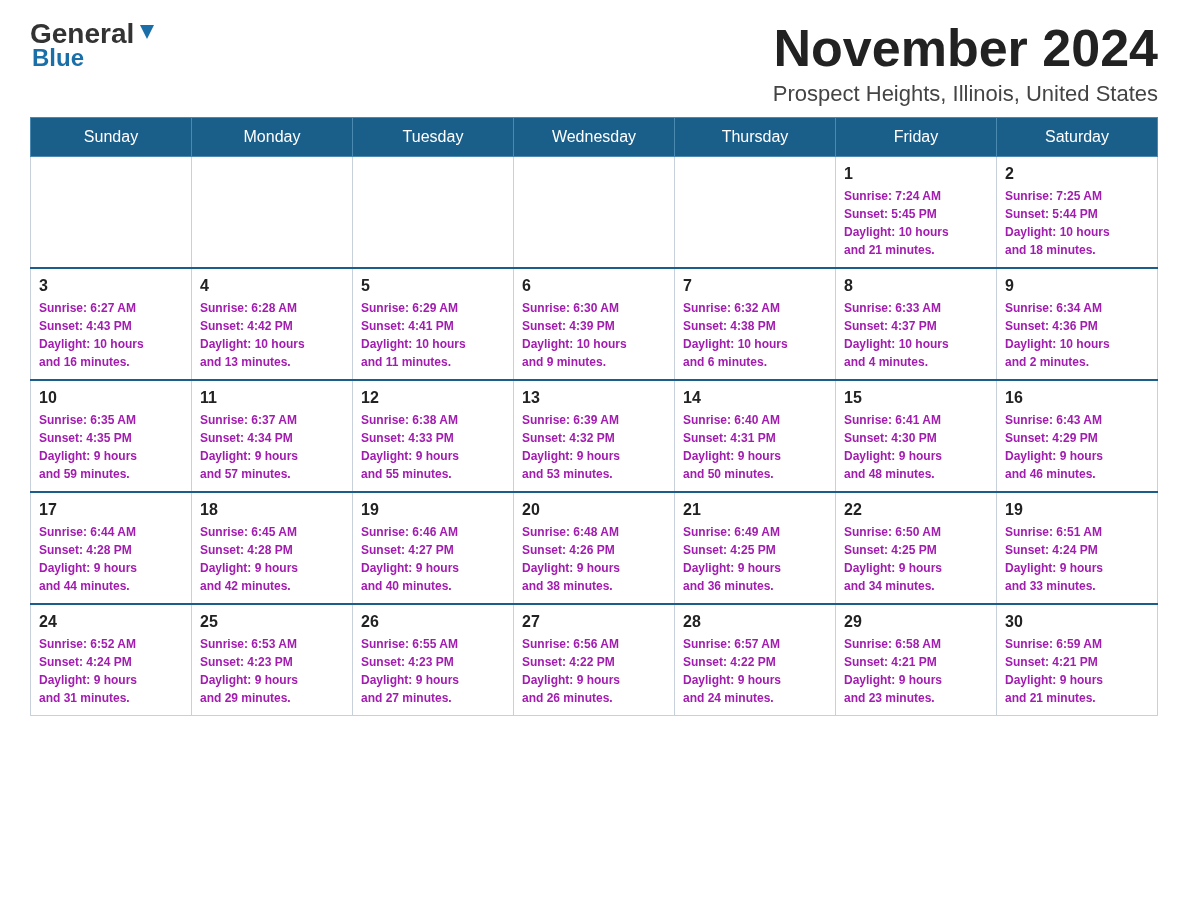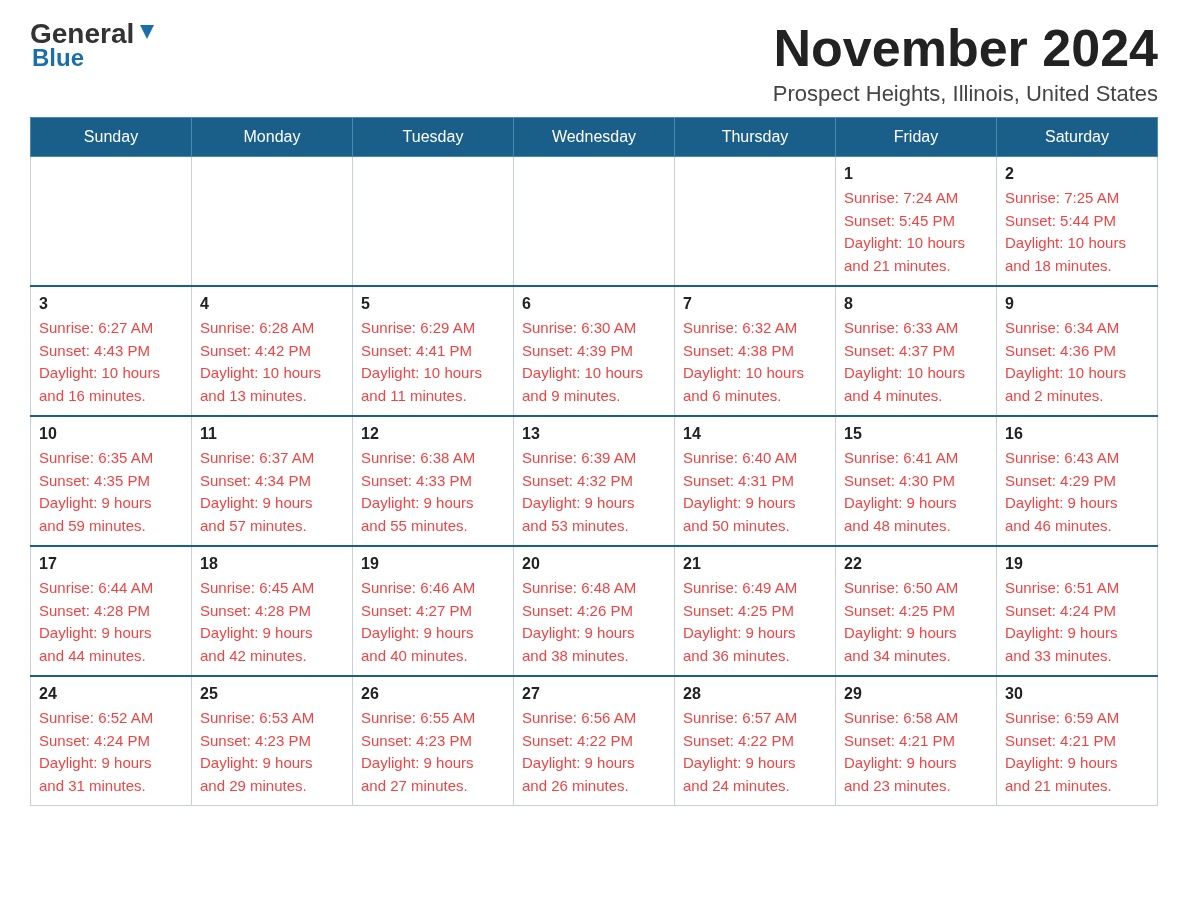--- a/index.html
+++ b/index.html
@@ -74,23 +74,24 @@
       background: #fff;
     }
     .day-num {
       font-size: 16px;
       font-weight: bold;
       color: #222;
       display: block;
       margin-bottom: 4px;
     }
     .day-info {
-      font-size: 15px;
-      color: #ef4444;
+      font-size: 12px;
+      color: #a21caf;
       line-height: 1.5;
+      font-weight: bold;
     }
     .empty-cell {
       background: #f5f5f5;
     }
     .row-divider td {
       border-top: 2px solid #1a5f8a;
     }
   </style>
 </head>
 <body>

